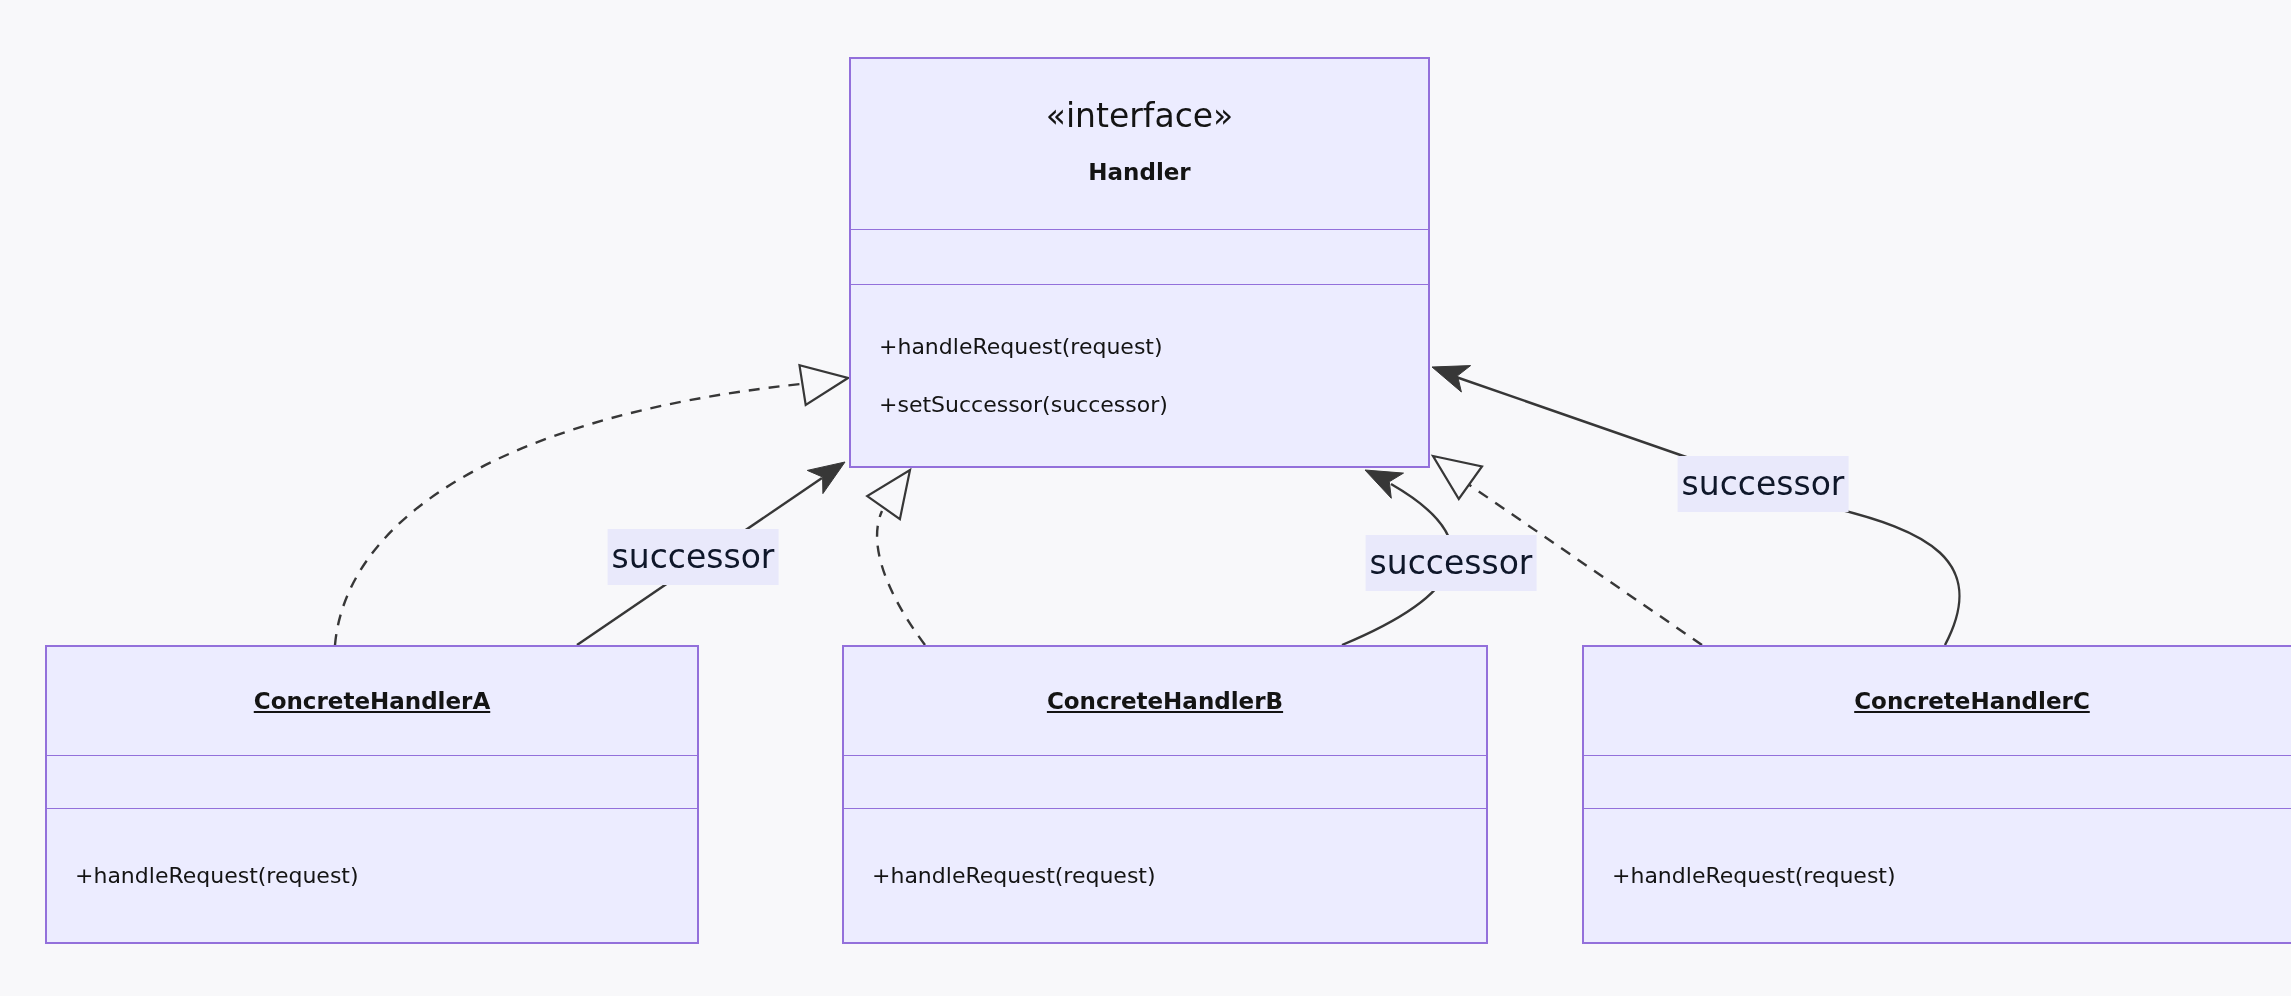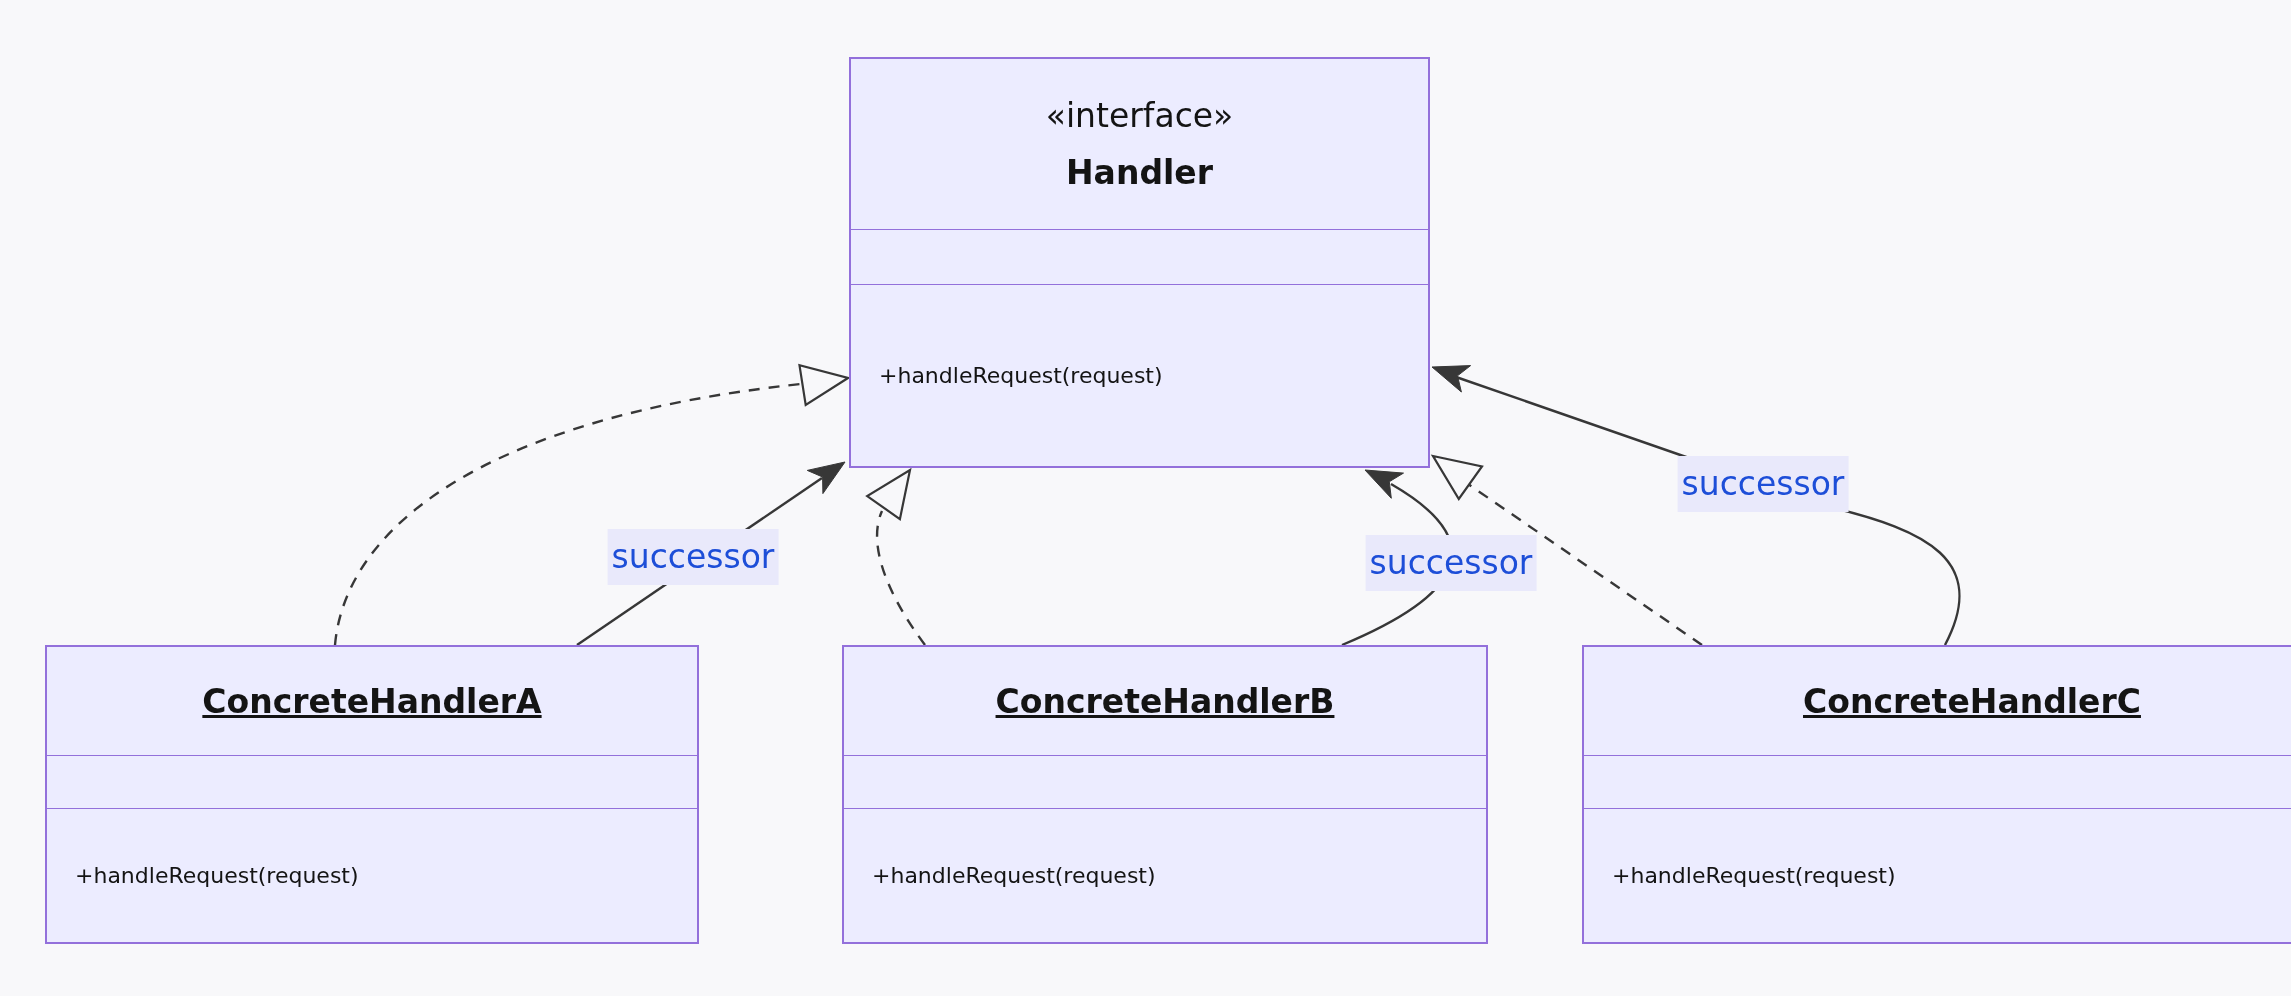--- a/index.html
+++ b/index.html
@@ -44,21 +44,21 @@
     color: #141414;
     justify-content: flex-end;
   }
   .sec { box-sizing: border-box; }
   .sec.header {
     display: flex; flex-direction: column;
     align-items: center; justify-content: center;
     text-align: center;
   }
   .sec.header .annotation { font-size: 33px; line-height: 57px; }
-  .sec.header .cname { font-size: 33px; font-weight: bold; line-height: 57px; }
+  .sec.header .cname { font-size: 23px; font-weight: bold; line-height: 57px; }
   .sec.attrs { border-top: 1.5px solid #9370DB; }
   .sec.methods {
     border-top: 1.5px solid #9370DB;
     flex: 1;
     display: flex; flex-direction: column;
     justify-content: center;
     padding-left: 28px;
   }
   .sec.methods .method { font-size: 22px; line-height: 58px; }
 
@@ -71,21 +71,21 @@
   #box-a { left: 45px;   top: 645px; width: 654px; height: 299px; }
   #box-b { left: 842px;  top: 645px; width: 646px; height: 299px; }
   #box-c { left: 1582px; top: 645px; width: 780px; height: 299px; }
   #box-a .sec.header, #box-b .sec.header, #box-c .sec.header { height: 108px; text-decoration: underline; }
   #box-a .sec.attrs,  #box-b .sec.attrs,  #box-c .sec.attrs  { height: 53px; }
 
   .edge-label {
     position: absolute;
     transform: translate(-50%, -50%);
     background: #E9E9FB;
-    color: #1d4ed8;
+    color: #0f172a;
     font-size: 33px;
     line-height: 44px;
     padding: 6px 4px;
     white-space: nowrap;
   }
   #label-succ-a { left: 693px;  top: 557px; }
   #label-succ-b { left: 1451px; top: 563px; }
   #label-succ-c { left: 1763px; top: 484px; }
 </style>
 </head>
@@ -132,20 +132,21 @@
   </svg>
 
   <div class="class-box" id="box-handler">
     <div class="sec header">
       <div class="annotation">«interface»</div>
       <div class="cname">Handler</div>
     </div>
     <div class="sec attrs"></div>
     <div class="sec methods">
       <div class="method">+handleRequest(request)</div>
+      <div class="method">+setSuccessor(successor)</div>
     </div>
   </div>
 
   <div class="class-box" id="box-a">
     <div class="sec header">
       <div class="cname">ConcreteHandlerA</div>
     </div>
     <div class="sec attrs"></div>
     <div class="sec methods">
       <div class="method">+handleRequest(request)</div>

